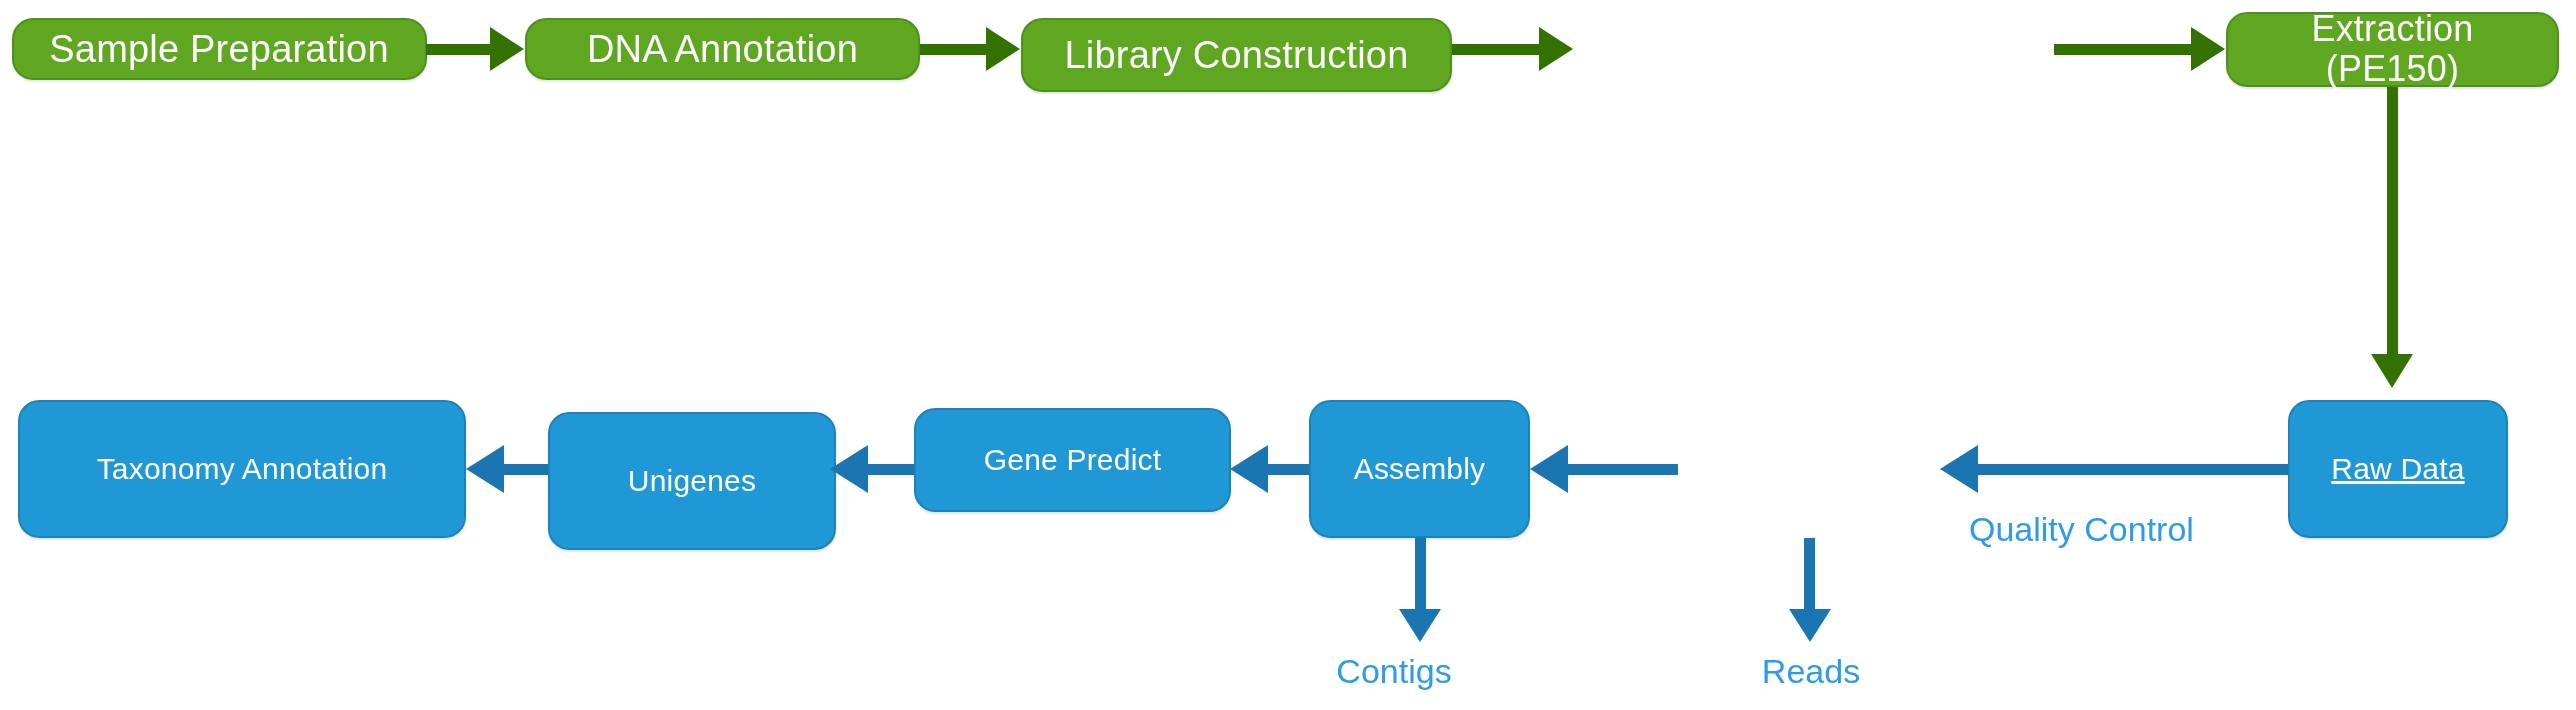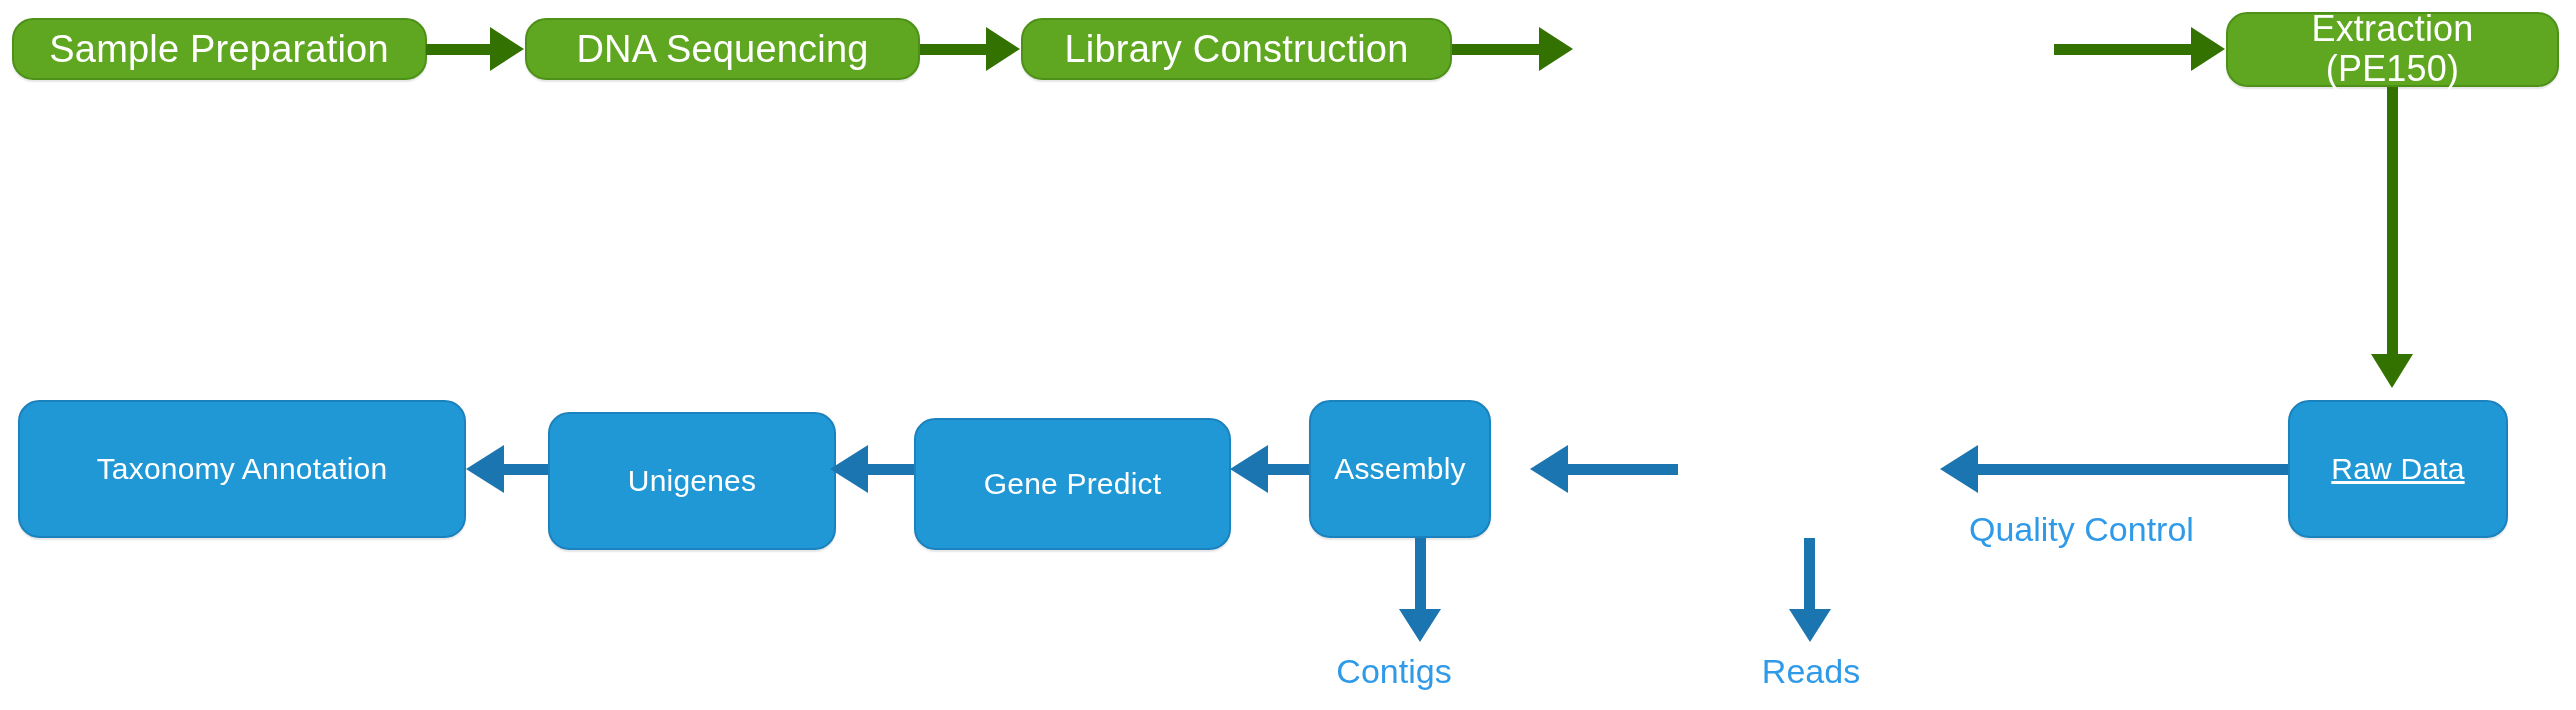--- a/index.html
+++ b/index.html
@@ -79,24 +79,24 @@
 </head>
 <body>
 
 <div id="canvas">
 
   <div class="node green-node" style="left:11.5px;top:18px;width:415px;height:62px;">
     <span class="label">Sample Preparation</span>
   </div>
 
   <div class="node green-node" style="left:525px;top:18px;width:395px;height:62px;">
-    <span class="label">DNA Sequencing</span>
+    <span class="label">DNA Annotation</span>
   </div>
 
-  <div class="node green-node" style="left:1021px;top:18px;width:431px;height:62px;justify-content:center;">
+  <div class="node green-node" style="left:1021px;top:18px;width:431px;height:74px;justify-content:center;">
     <span class="label">Library Construction</span>
   </div>
 
 
   <div class="node green-node" style="left:2226px;top:11.5px;width:333px;height:75px;font-size:36px;">
     <span class="label">Extraction
 (PE150)</span>
   </div>
 
   <div class="conn">
@@ -125,25 +125,25 @@
   </div>
 
   <div class="node blue-node" style="left:18px;top:400px;width:448px;height:138px;">
     <span class="label">Taxonomy Annotation</span>
   </div>
 
   <div class="node blue-node" style="left:548px;top:412px;width:288px;height:138px;">
     <span class="label">Unigenes</span>
   </div>
 
-  <div class="node blue-node" style="left:914px;top:418px;width:317px;height:132px;">
+  <div class="node blue-node" style="left:914px;top:408px;width:317px;height:104px;">
     <span class="label">Gene Predict</span>
   </div>
 
-  <div class="node blue-node" style="left:1309px;top:400px;width:182px;height:138px;">
+  <div class="node blue-node" style="left:1309px;top:400px;width:221px;height:138px;">
     <span class="label">Assembly</span>
   </div>
 
 
   <div class="node blue-node" style="left:2288px;top:400px;width:220px;height:138px;text-decoration:underline;">
     <span class="label">Raw Data</span>
   </div>
 
   <div class="conn">
     <div class="h-shaft blue" style="left:1978px;top:464px;width:310px;"></div>

